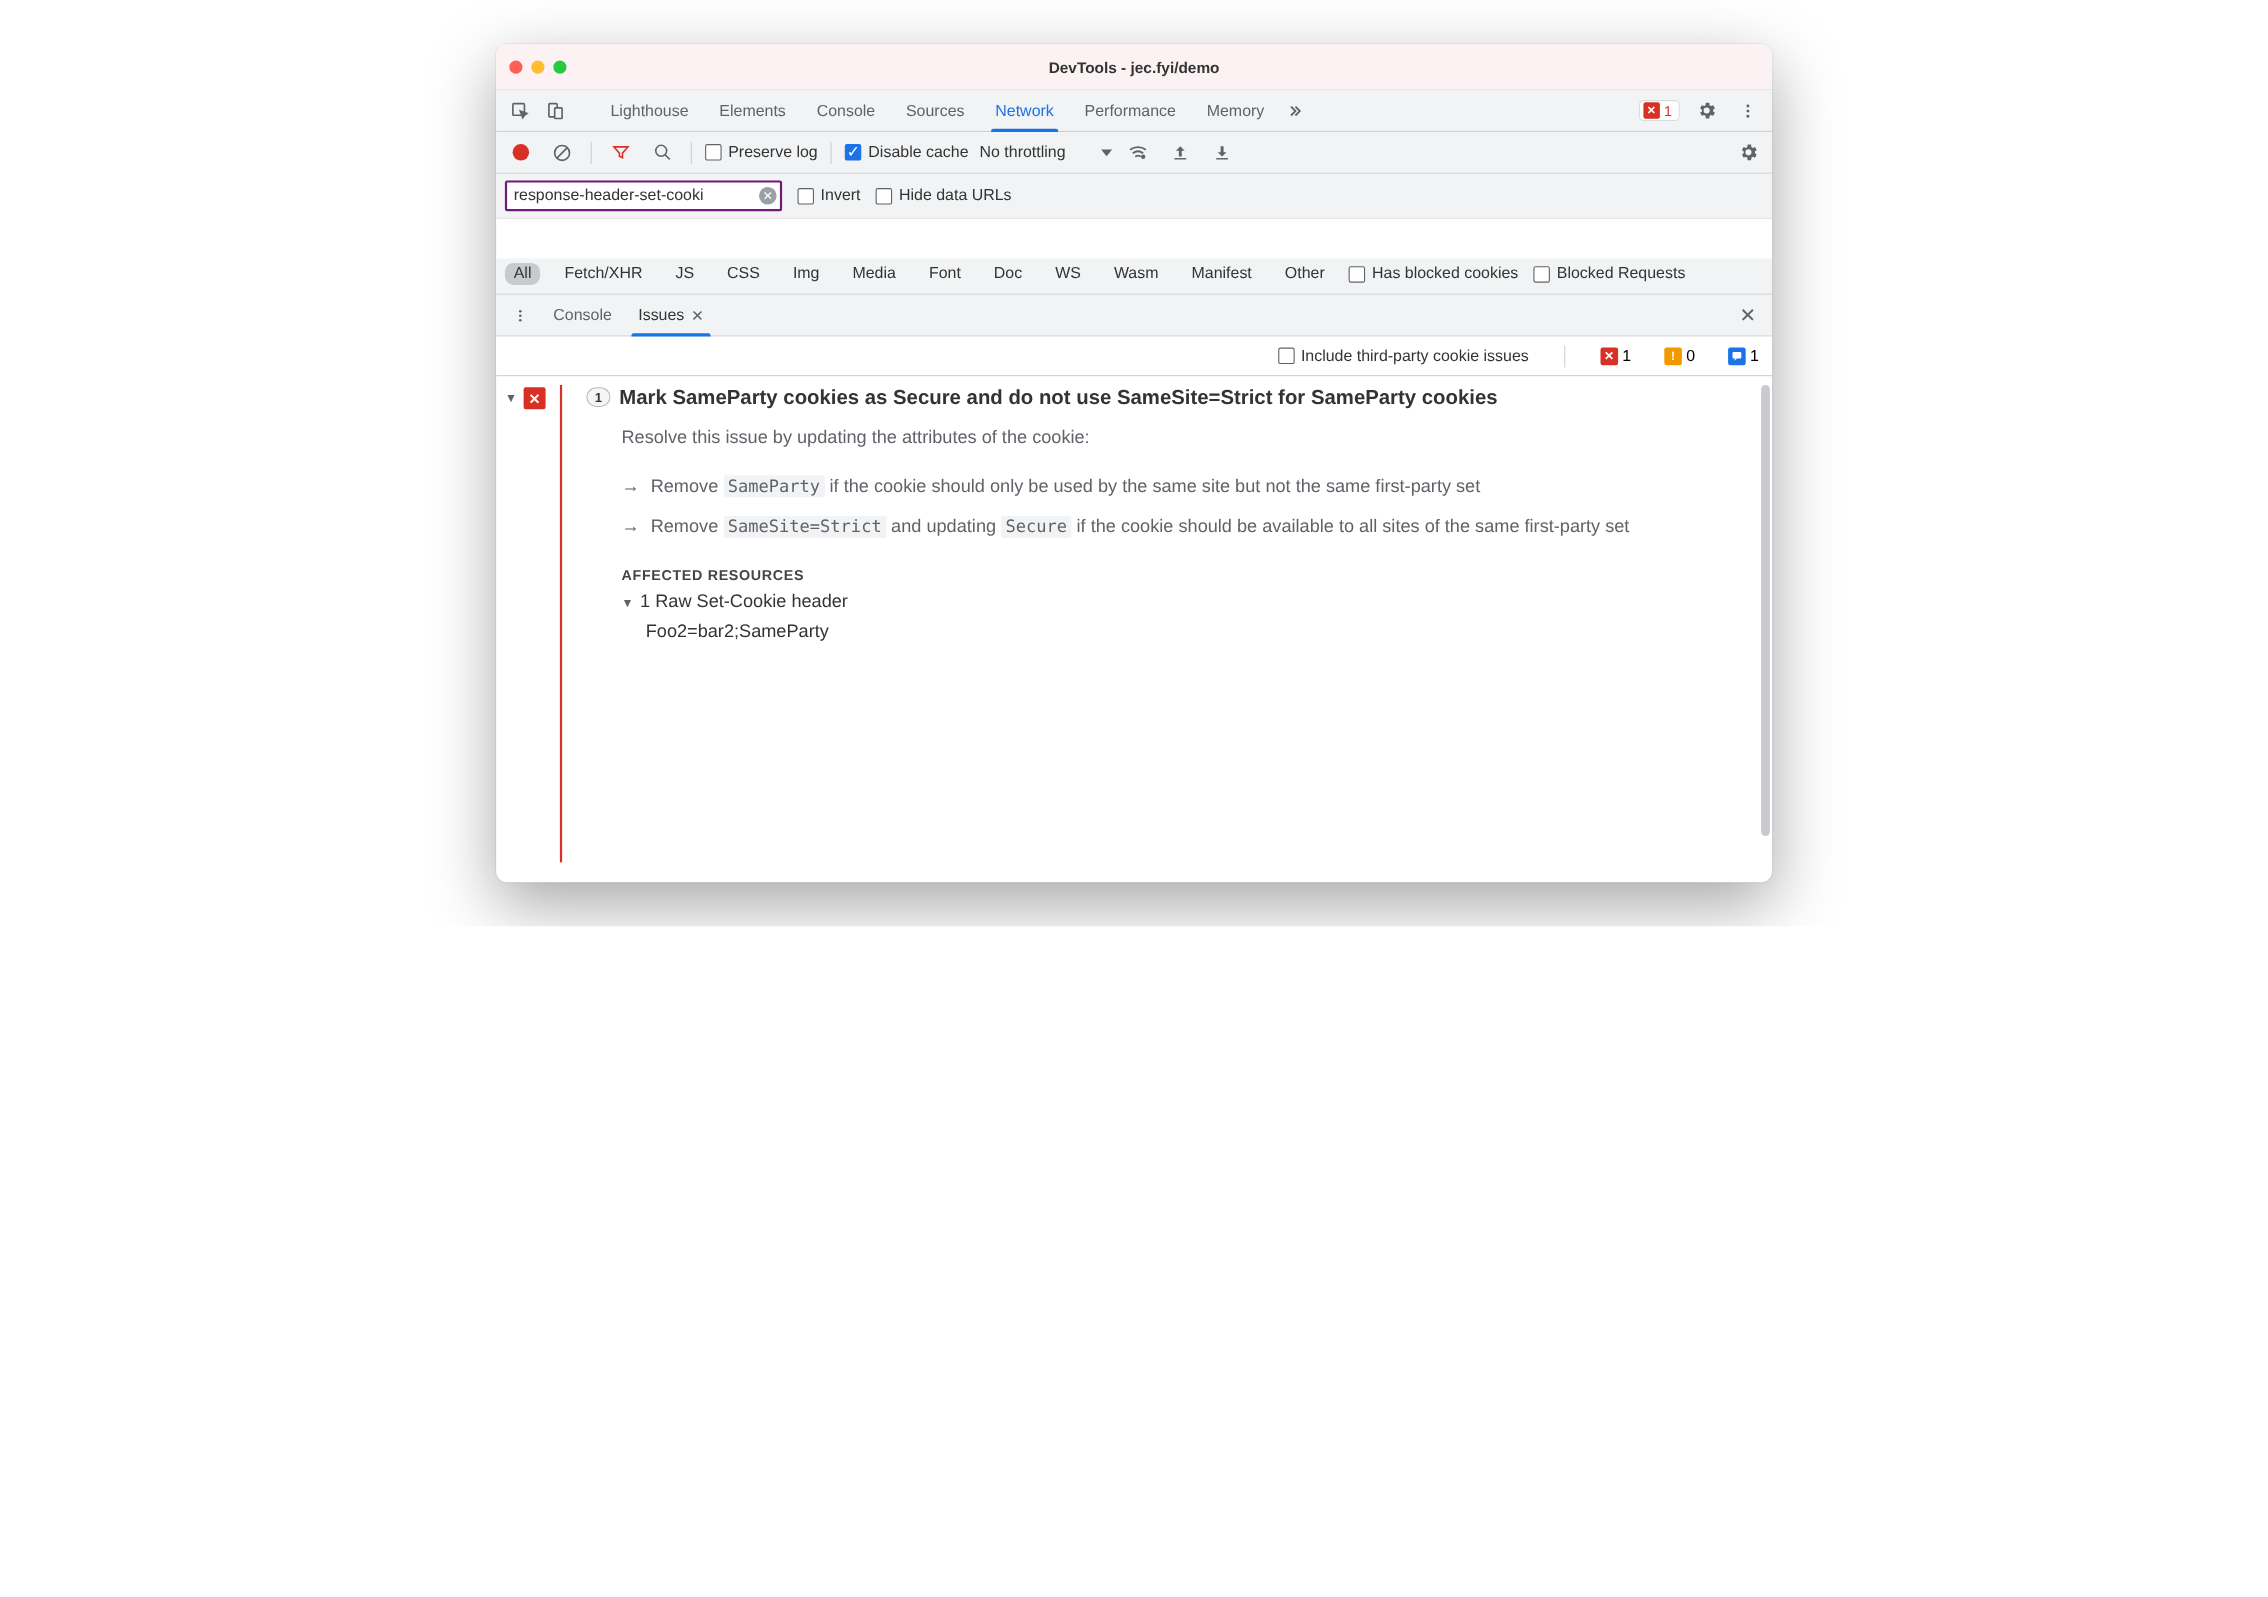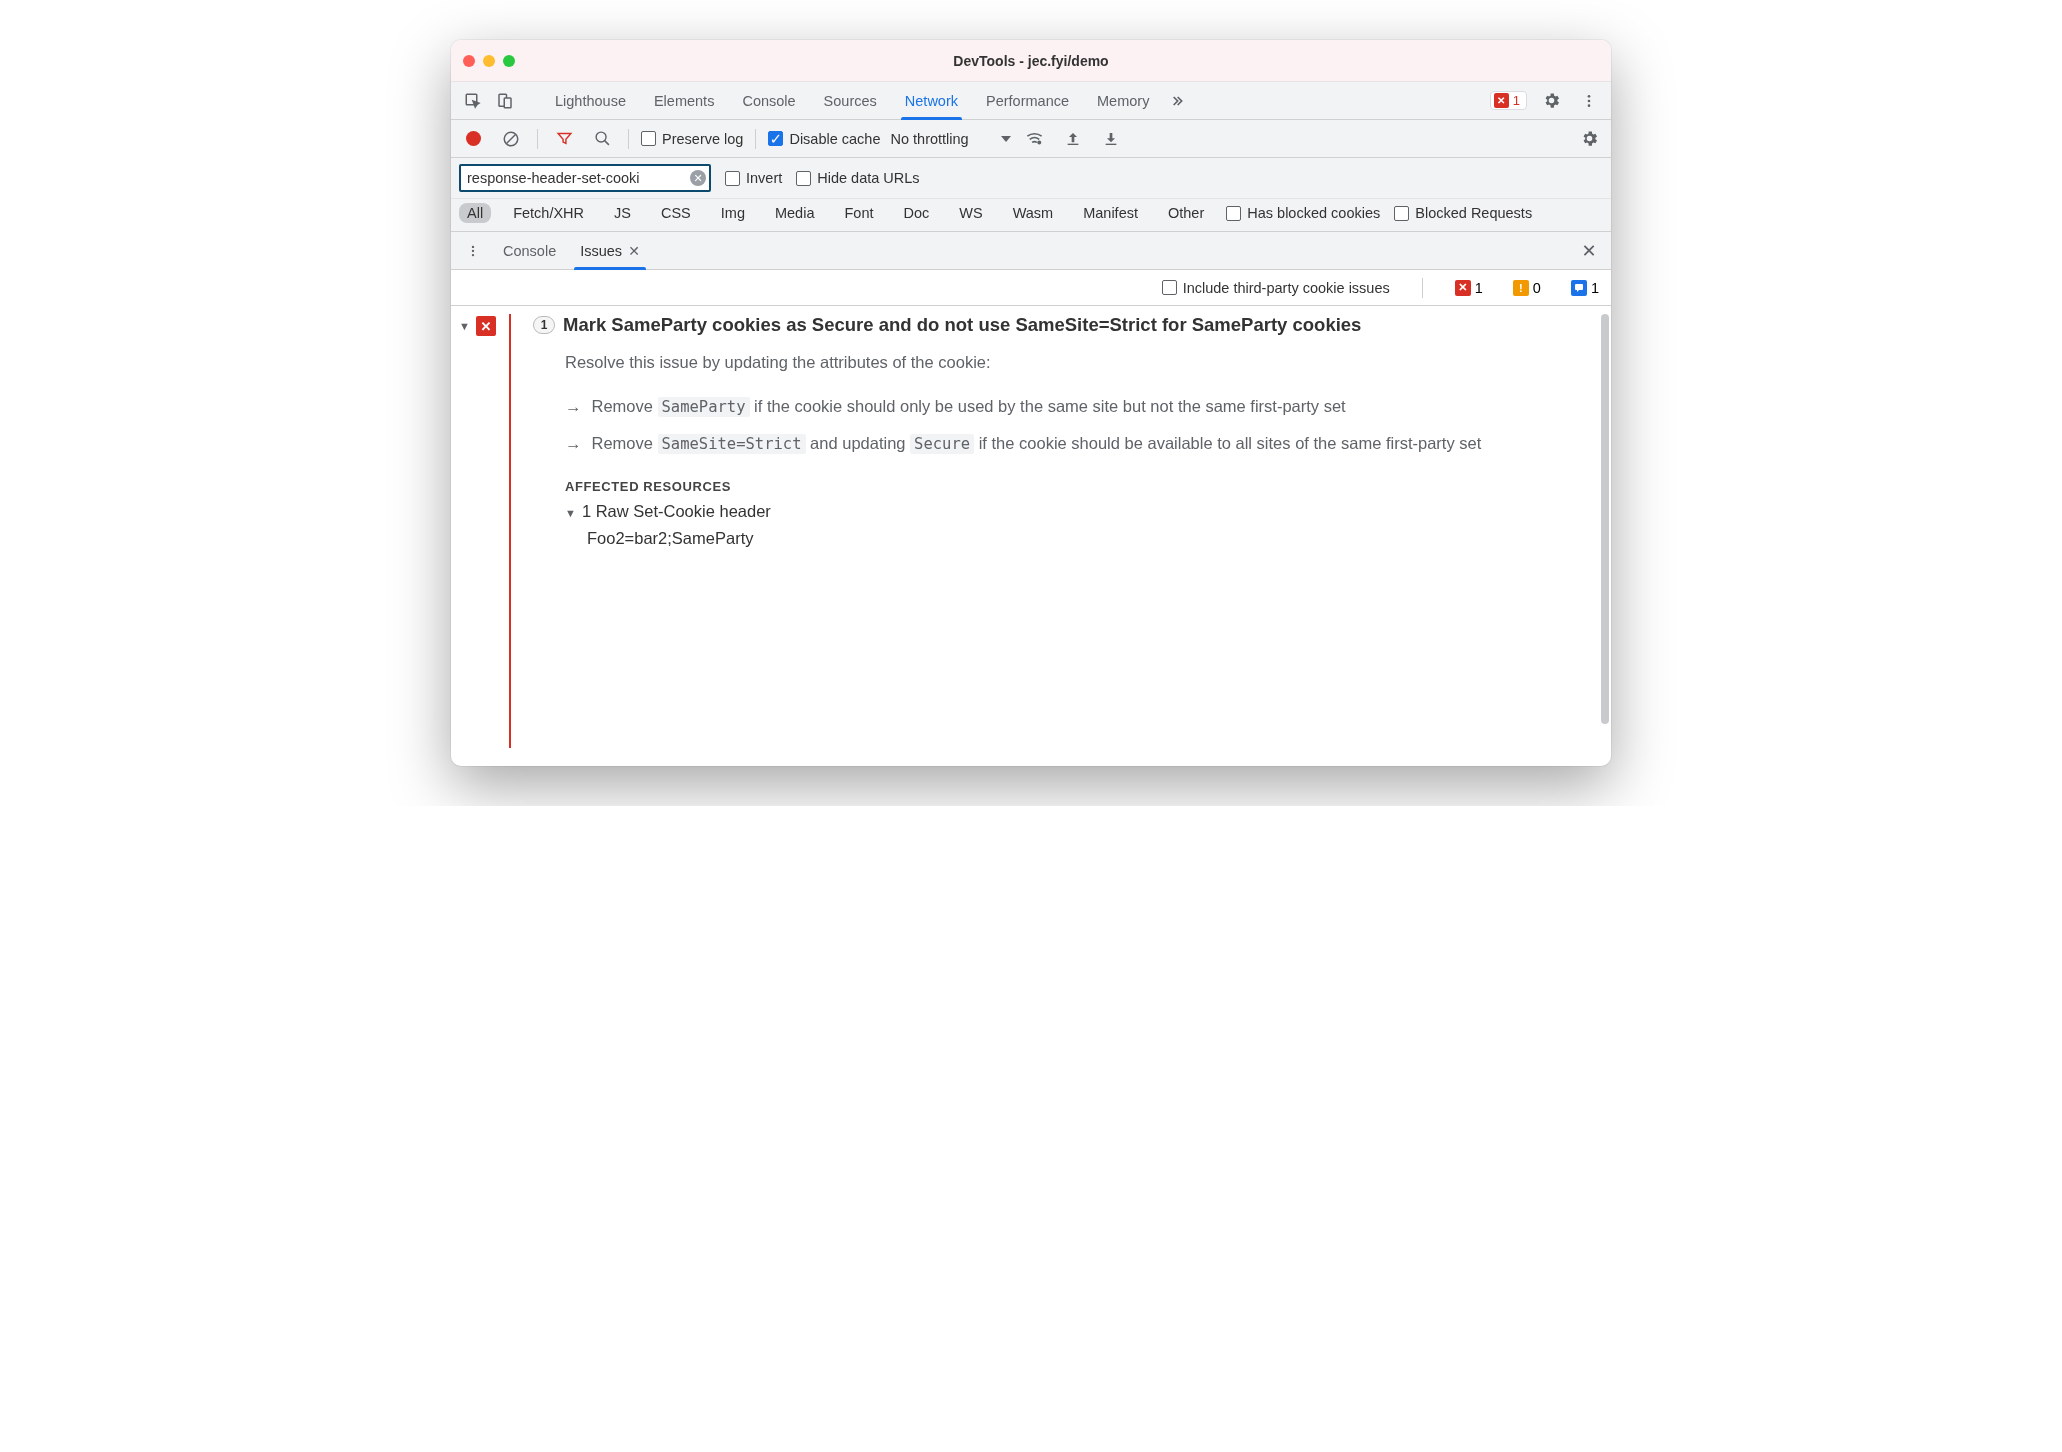--- a/index.html
+++ b/index.html
@@ -76,34 +76,34 @@
   width: 15px; height: 15px; border: 1.5px solid #5f6368; border-radius: 2px;
   display: inline-flex; align-items: center; justify-content: center; background: #fff;
 }
 .chkbox.checked { background: #1a73e8; border-color: #1a73e8; color: #fff; }
 .throttle { display: inline-flex; align-items: center; gap: 6px; font-size: 14.5px; color: #333; }
 .filterrow {
   background: #f1f3f4; padding: 6px 8px; display: flex; align-items: center;
   gap: 14px; border-bottom: 1px solid #e5e5e5;
 }
 .filter-input {
-  border: 2px solid #0c4a6e; background: #fff; border-radius: 2px;
+  border: 2px solid #701a75; background: #fff; border-radius: 2px;
   height: 28px; width: 252px; padding: 0 26px 0 6px; font-size: 14.5px;
   color: #333; position: relative;
 }
 .filter-wrap { position: relative; display: inline-block; }
 .filter-clear {
   position: absolute; right: 5px; top: 50%; transform: translateY(-50%);
   width: 16px; height: 16px; border-radius: 50%; background: #9aa0a6;
   color: #fff; display: flex; align-items: center; justify-content: center;
   font-size: 11px; cursor: pointer;
 }
 .typerow {
   background: #f1f3f4; padding: 4px 8px 8px; display: flex; align-items: center;
-  gap: 14px; flex-wrap: wrap; border-bottom: 1px solid #d0d0d0; font-size: 14.5px;
+  gap: 14px; flex-wrap: wrap; border-bottom: 1px solid #d0d0d0; font-size: 14.5px; margin-top: 36px;
 }
 .pill {
   padding: 2px 8px; border-radius: 8px; color: #333; cursor: pointer;
 }
 .pill.active { background: #c8cacd; }
 .drawerbar {
   height: 38px; background: #f1f3f4; display: flex; align-items: center;
   border-bottom: 1px solid #d0d0d0; padding: 0 8px; gap: 4px;
 }
 .drawer-tabs { display: flex; align-items: center; }

